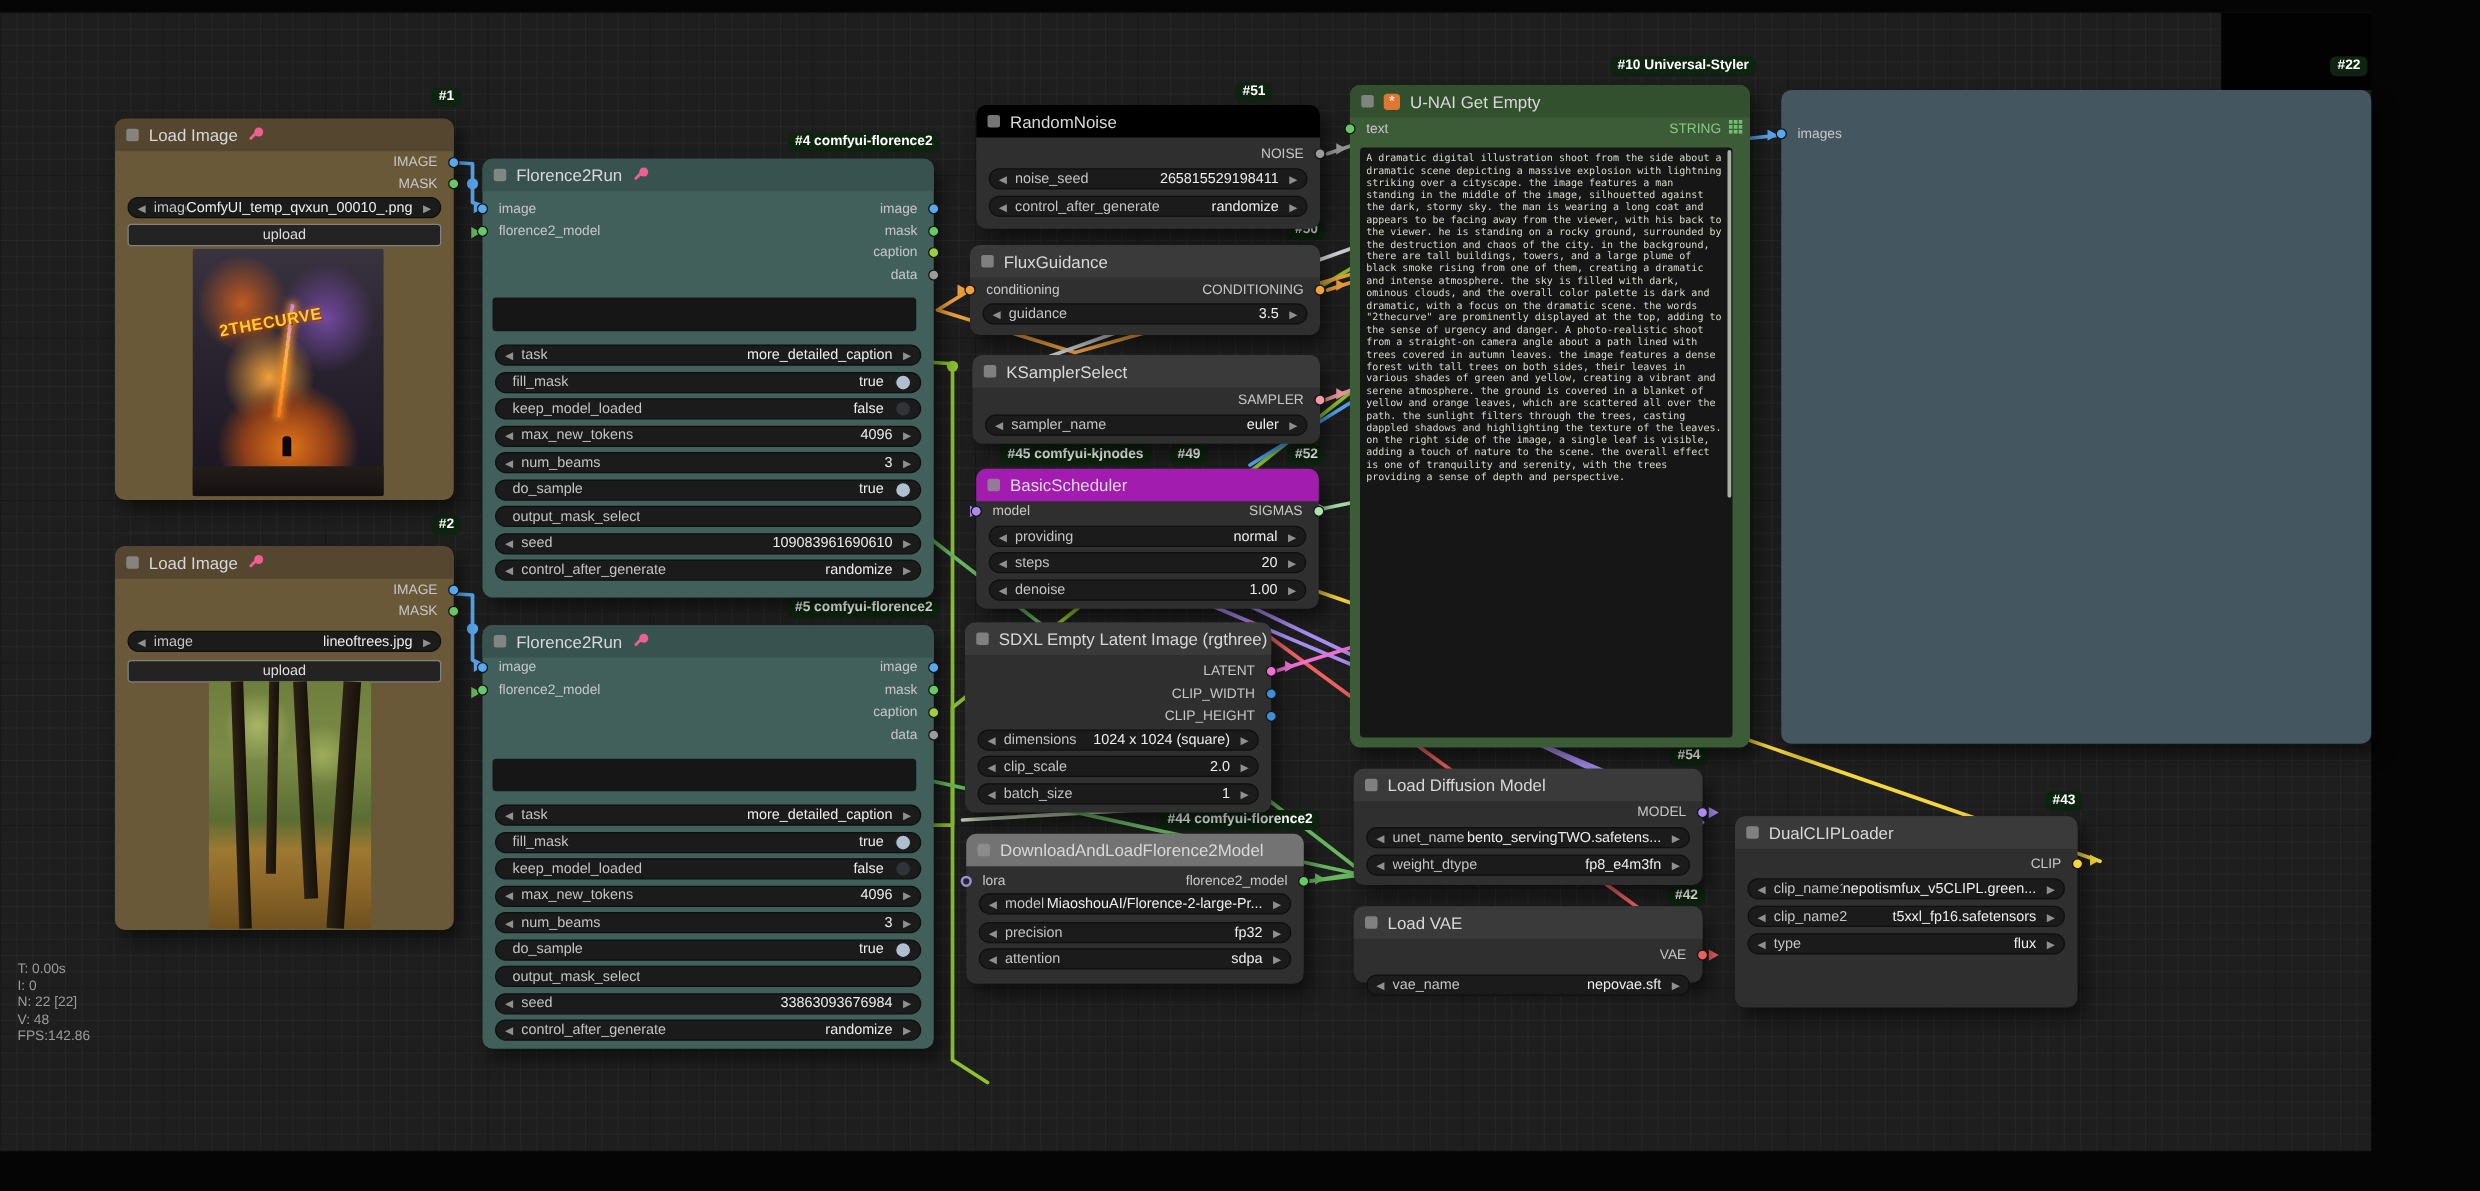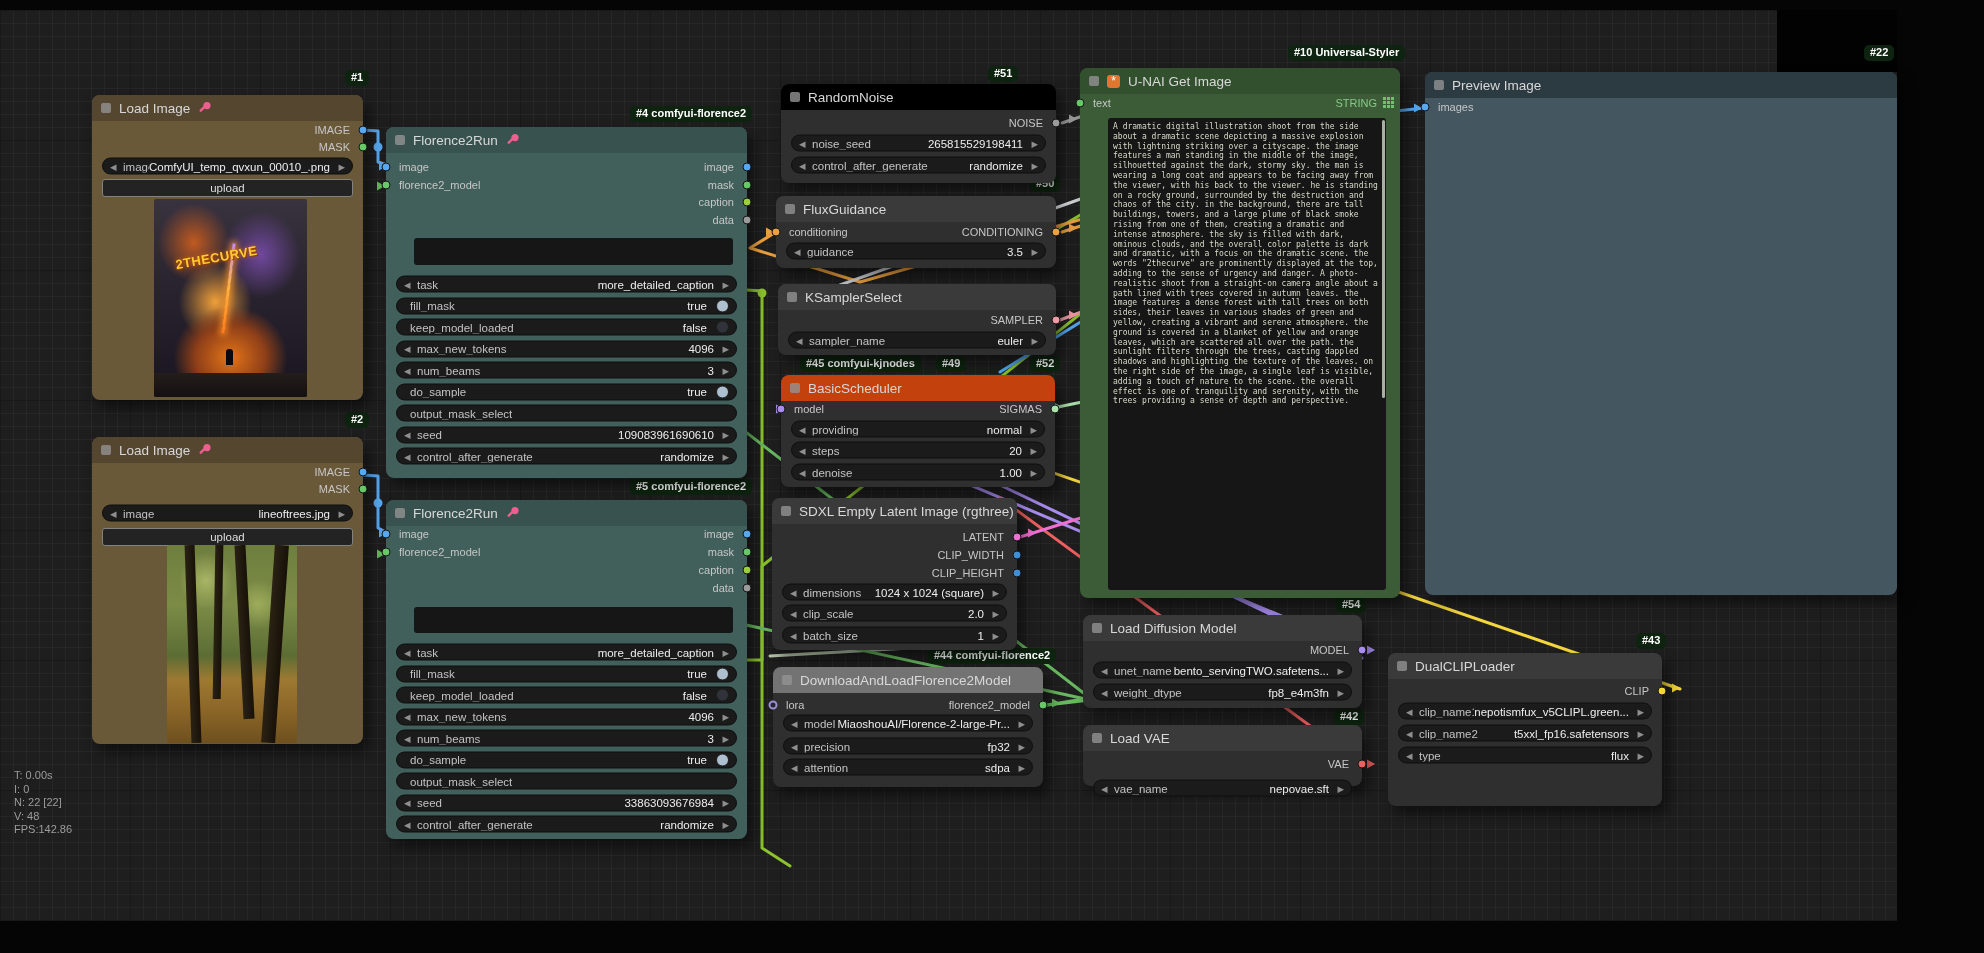--- a/index.html
+++ b/index.html
@@ -35,21 +35,21 @@
     border-radius:9px;display:flex;align-items:center;padding:0 7px;transform:translateY(-50%);
     font-size:11.5px;box-sizing:border-box;}
   .pill .stepper{color:#8f8f8f;font-size:8.5px;width:11px;flex:0 0 auto;}
   .pill .stepper.right{text-align:right;}
   .pill .lbl{color:#c3c3c3;margin-left:2px;white-space:nowrap;overflow:hidden;}
   .pill .val{margin-left:auto;color:#ededed;margin-right:4px;white-space:nowrap;}
   .toggle-knob{width:11px;height:11px;border-radius:50%;margin-left:5px;flex:0 0 auto;}
   .btn{position:absolute;left:10px;right:10px;height:18px;background:#232323;border:1px solid #828282;
     border-radius:3px;color:#dedede;display:flex;align-items:center;justify-content:center;
     font-size:11.5px;transform:translateY(-50%);box-sizing:border-box;}
-  .textarea{position:absolute;background:#161616;border-radius:3px;margin-left:20px;}
+  .textarea{position:absolute;background:#161616;border-radius:3px;}
   .textarea .txt{position:absolute;left:5px;top:4px;right:7px;bottom:4px;overflow:hidden;
     font-family:"DejaVu Sans Mono",monospace;font-size:8px;line-height:9.8px;color:#d7dcc9;
     white-space:pre-wrap;}
   .scrollbar{position:absolute;right:1px;top:2px;width:3px;height:278px;background:#a8b0a4;border-radius:2px;}
   .thumb{position:absolute;overflow:hidden;border-radius:2px;}
   .thumb.explosion{background:
     radial-gradient(60% 42% at 50% 80%, #e27418 0%, #8f3f18 38%, rgba(0,0,0,0) 62%),
     radial-gradient(34% 28% at 40% 52%, #f0a03a 0%, rgba(0,0,0,0) 70%),
     radial-gradient(38% 32% at 26% 22%, #c05a20 0%, rgba(0,0,0,0) 62%),
     radial-gradient(44% 38% at 70% 28%, #70489e 0%, rgba(0,0,0,0) 58%),
@@ -372,21 +372,21 @@
         <div class="port-dot" style="left: 278px; top: 36px; background: rgb(239, 154, 164);"></div>
         <div class="port-label out" style="right: 13px; top: 36px; color: rgb(198, 198, 198);">SAMPLER</div>
         <div class="pill" style="top: 56px;">
           <div class="stepper">◀</div>
           <div class="lbl">sampler_name</div>
           <div class="val">euler</div>
           <div class="stepper right">▶</div>
         </div>
       </div>
       <div class="node" style="left: 781px; top: 375px; width: 274px; height: 112px; background: rgb(47, 47, 47);">
-        <div class="node-header" style="background: #c2410c;">
+        <div class="node-header" style="background: #a21caf;">
           <div class="collapse-box"></div>
           <div class="node-title">BasicScheduler</div>
         </div>
         <div class="port-dot" style="left: 0px; top: 34px; background: rgb(168, 140, 240); border-color: rgb(20, 20, 20);"></div>
         <div class="port-label" style="left: 13px; top: 34px;">model</div>
         <div class="port-dot" style="left: 274px; top: 34px; background: rgb(171, 227, 171);"></div>
         <div class="port-label out" style="right: 13px; top: 34px; color: rgb(198, 198, 198);">SIGMAS</div>
         <div class="pill" style="top: 54px;">
           <div class="stepper">◀</div>
           <div class="lbl">providing</div>
@@ -461,21 +461,21 @@
           <div class="stepper">◀</div>
           <div class="lbl">attention</div>
           <div class="val">sdpa</div>
           <div class="stepper right">▶</div>
         </div>
       </div>
       <div class="node" style="left: 1080px; top: 68px; width: 320px; height: 530px; background: rgb(59, 92, 55);">
         <div class="node-header" style="background: rgb(50, 80, 46);">
           <div class="collapse-box"></div>
           <div class="unai-badge-icon">*</div>
-          <div class="node-title">U-NAI Get Image</div>
+          <div class="node-title">U-NAI Get Empty</div>
         </div>
         <div class="port-dot" style="left: 0px; top: 35px; background: rgb(103, 200, 103); border-color: rgb(20, 20, 20);"></div>
         <div class="port-label" style="left: 13px; top: 35px;">text</div>
         <div class="grid-icon" style="left: 303px; top: 35px;"><svg width="11" height="11" viewBox="0 0 11 11">
             <rect x="0" y="0" width="3" height="3" fill="#6fc06f"></rect>
             <rect x="4" y="0" width="3" height="3" fill="#6fc06f"></rect>
             <rect x="8" y="0" width="3" height="3" fill="#6fc06f"></rect>
             <rect x="0" y="4" width="3" height="3" fill="#6fc06f"></rect>
             <rect x="4" y="4" width="3" height="3" fill="#6fc06f"></rect>
             <rect x="8" y="4" width="3" height="3" fill="#6fc06f"></rect>
@@ -483,24 +483,20 @@
             <rect x="4" y="8" width="3" height="3" fill="#6fc06f"></rect>
             <rect x="8" y="8" width="3" height="3" fill="#6fc06f"></rect>
           </svg></div>
         <div class="port-label out" style="right: 23px; top: 35px; color: rgb(134, 201, 134);">STRING</div>
         <div class="textarea" style="left: 8px; right: 14px; top: 50px; height: 472px;">
           <div class="txt">A dramatic digital illustration shoot from the side about a dramatic scene depicting a massive explosion with lightning striking over a cityscape. the image features a man standing in the middle of the image, silhouetted against the dark, stormy sky. the man is wearing a long coat and appears to be facing away from the viewer, with his back to the viewer. he is standing on a rocky ground, surrounded by the destruction and chaos of the city. in the background, there are tall buildings, towers, and a large plume of black smoke rising from one of them, creating a dramatic and intense atmosphere. the sky is filled with dark, ominous clouds, and the overall color palette is dark and dramatic, with a focus on the dramatic scene. the words "2thecurve" are prominently displayed at the top, adding to the sense of urgency and danger. A photo-realistic shoot from a straight-on camera angle about a path lined with trees covered in autumn leaves. the image features a dense forest with tall trees on both sides, their leaves in various shades of green and yellow, creating a vibrant and serene atmosphere. the ground is covered in a blanket of yellow and orange leaves, which are scattered all over the path. the sunlight filters through the trees, casting dappled shadows and highlighting the texture of the leaves. on the right side of the image, a single leaf is visible, adding a touch of nature to the scene. the overall effect is one of tranquility and serenity, with the trees providing a sense of depth and perspective.</div>
           <div class="scrollbar"></div>
         </div>
       </div>
       <div class="node" style="left: 1425px; top: 72px; width: 472px; height: 523px; background: rgb(68, 86, 95);">
-        <div class="node-header" style="background: rgb(44, 58, 65);">
-          <div class="collapse-box"></div>
-          <div class="node-title">Preview Image</div>
-        </div>
         <div class="port-dot" style="left: 0px; top: 35px; background: rgb(88, 168, 240); border-color: rgb(20, 20, 20);"></div>
         <div class="port-label" style="left: 13px; top: 35px;">images</div>
       </div>
       <div class="node" style="left: 1083px; top: 615px; width: 279px; height: 93px; background: rgb(47, 47, 47);">
         <div class="node-header" style="background: rgb(58, 58, 58);">
           <div class="collapse-box"></div>
           <div class="node-title">Load Diffusion Model</div>
         </div>
         <div class="port-dot" style="left: 279px; top: 35px; background: rgb(168, 140, 240);"></div>
         <div class="port-label out" style="right: 13px; top: 35px; color: rgb(198, 198, 198);">MODEL</div>

